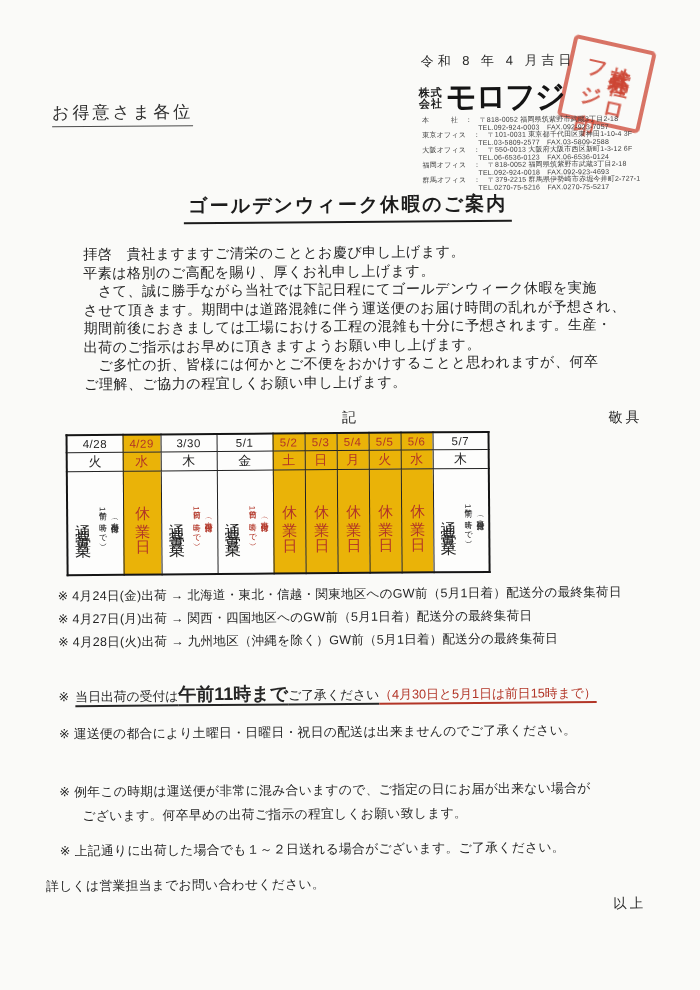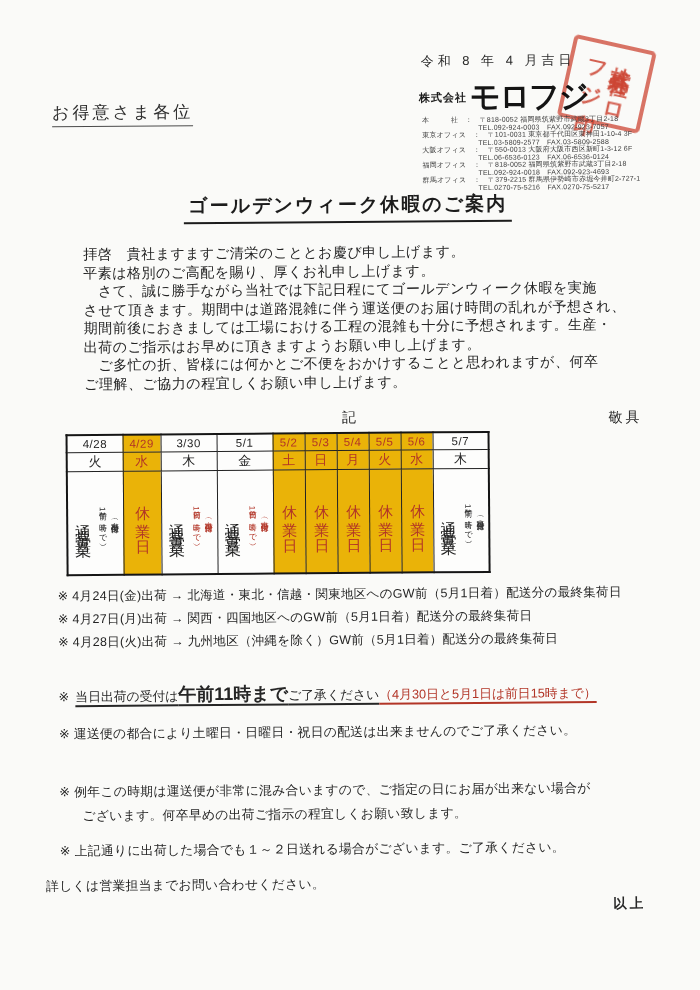--- a/index.html
+++ b/index.html
@@ -9,21 +9,21 @@
     color:#262626;
   }
   #sheet{position:absolute;inset:0;transform:rotate(-0.45deg);transform-origin:50% 50%;}
 
   
   .date-line{
     position:absolute;top:53px;left:424px;width:195px;
     font-size:13px;letter-spacing:4px;white-space:nowrap;color:#2b2b2b;
   }
   .company{position:absolute;top:78px;left:422px;display:flex;align-items:center;gap:3px;}
-  .kk{display:flex;flex-direction:row;font-weight:700;font-size:11px;line-height:11px;letter-spacing:1px;color:#1c1c1c;}
+  .kk{display:flex;flex-direction:column;font-weight:700;font-size:11px;line-height:11px;letter-spacing:1px;color:#1c1c1c;}
   .logo-main{font-size:30px;font-weight:900;letter-spacing:-1px;color:#141414;transform:scaleY(1.05);}
   .stamp{
     position:absolute;top:44px;left:568px;width:76px;height:76px;
     border:4px solid rgba(204,69,52,0.75);border-radius:5px;
     transform:rotate(13deg);display:flex;align-items:center;justify-content:center;
     mix-blend-mode:multiply;filter:blur(0.3px);
   }
   .stamp-text{
     writing-mode:vertical-rl;font-size:21px;line-height:25px;letter-spacing:3px;
     color:rgba(204,69,52,0.85);font-weight:700;height:72px;
@@ -66,21 +66,21 @@
   .cutoff-note{position:absolute;top:681px;left:57px;width:620px;font-size:12.8px;white-space:nowrap;}
   .cutoff-note .seg{text-decoration:underline;text-underline-offset:4px;text-decoration-thickness:1.5px;}
   .cutoff-note .seg.bold{font-weight:800;font-size:18px;}
   .cutoff-note .seg.red{color:#b23527;text-decoration-color:#b23527;}
   .cutoff-note .marker{text-decoration:none;margin-right:6px;}
   .weekend-note{position:absolute;top:724px;left:57px;width:610px;font-size:12.8px;letter-spacing:0.3px;}
   .congestion-note{position:absolute;top:778px;left:57px;width:620px;font-size:12.8px;line-height:24px;letter-spacing:0.3px;}
   .congestion-note .cont{padding-left:23px;}
   .delay-note{position:absolute;top:841px;left:57px;width:610px;font-size:12.8px;letter-spacing:0.3px;}
   .contact-line{position:absolute;top:876px;left:43px;font-size:12.8px;letter-spacing:0.3px;}
-  .ijo{position:absolute;top:897px;right:57px;font-size:13.5px;letter-spacing:3px;font-weight:bold;}
+  .ijo{position:absolute;top:897px;right:57px;font-size:13.5px;letter-spacing:3px;}
 </style>
 </head>
 <body>
 
 <div id="paper">
   <div id="sheet">
 
     <div class="date-line">令和 8 年 4 月吉日</div>
 
     <div class="company">

